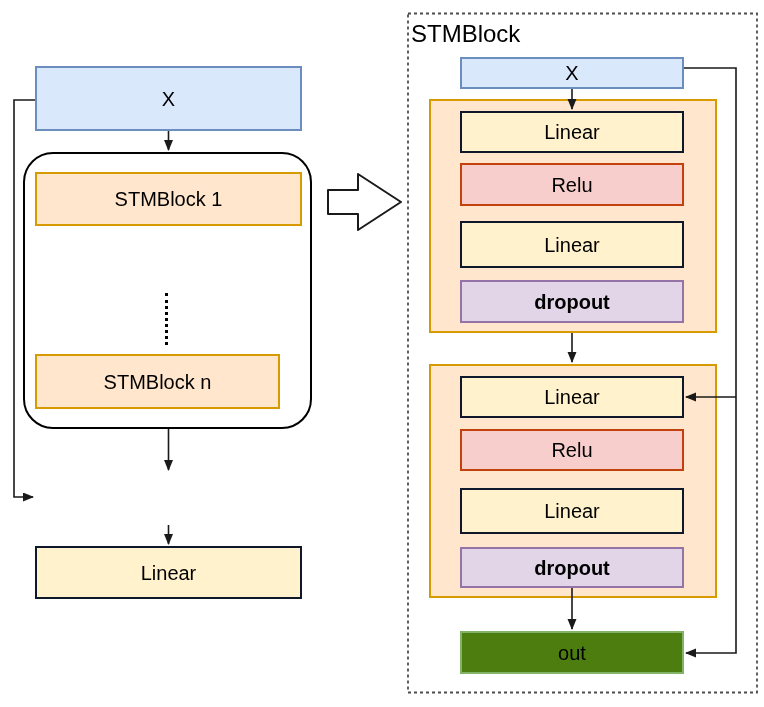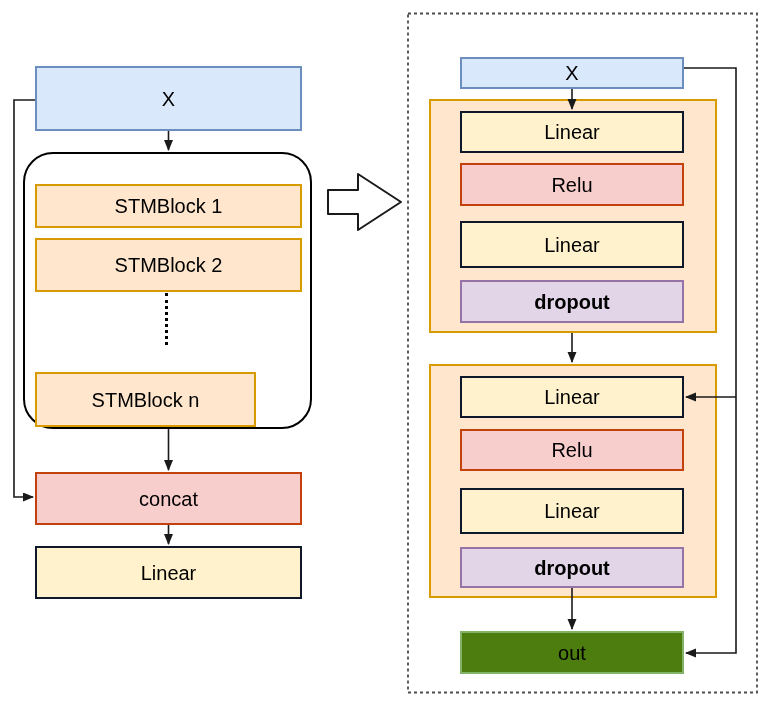--- a/index.html
+++ b/index.html
@@ -51,23 +51,23 @@
   }
   svg.overlay {
     position:absolute;
     left:0; top:0;
     width:764px; height:707px;
     pointer-events:none;
   }
 
   
   #x-left      { left:35px;  top:66px;  width:267px; height:65px; }
-  #stm1        { left:35px;  top:184px; width:267px; height:44px; }
+  #stm1        { left:35px;  top:172px; width:267px; height:54px; }
   #stm2        { left:35px;  top:238px; width:267px; height:54px; }
-  #stmn        { left:35px;  top:372px; width:221px; height:55px;text-align:center; }
+  #stmn        { left:35px;  top:354px; width:245px; height:55px;text-align:center; }
   #concat      { left:35px;  top:472px; width:267px; height:53px; }
   #linear-left { left:35px;  top:546px; width:267px; height:53px; }
 
   
   #x-right   { left:460px; top:57px;  width:224px; height:32px; }
   #group1    { left:429px; top:99px;  width:288px; height:234px; }
   #g1-lin1   { left:460px; top:111px; width:224px; height:42px; }
   #g1-relu   { left:460px; top:163px; width:224px; height:43px; }
   #g1-lin2   { left:460px; top:221px; width:224px; height:47px; }
   #g1-drop   { left:460px; top:280px; width:224px; height:43px; }
@@ -82,30 +82,29 @@
 <body>
 
 <div class="canvas">
 
   <div class="node blue" id="x-left">X</div>
 
   <div class="stack-container"></div>
 
   <div class="node orange" id="stm1">STMBlock 1</div>
 
-  <div class="node orange" id="stm2">STMBlock 2</div>
 
   <div class="ellipsis-dots"></div>
 
   <div class="node orange" id="stmn">STMBlock n</div>
 
-  <div class="node red" id="concat">concat</div>
 
   <div class="node yellow" id="linear-left">Linear</div>
 
+  <div class="group-title">STMBlock</div>
 
   <div class="node blue" id="x-right">X</div>
 
   <div class="node orange" id="group1"></div>
   <div class="node yellow" id="g1-lin1">Linear</div>
   <div class="node red" id="g1-relu">Relu</div>
   <div class="node yellow" id="g1-lin2">Linear</div>
   <div class="node purple" id="g1-drop">dropout</div>
 
   <div class="node orange" id="group2"></div>

